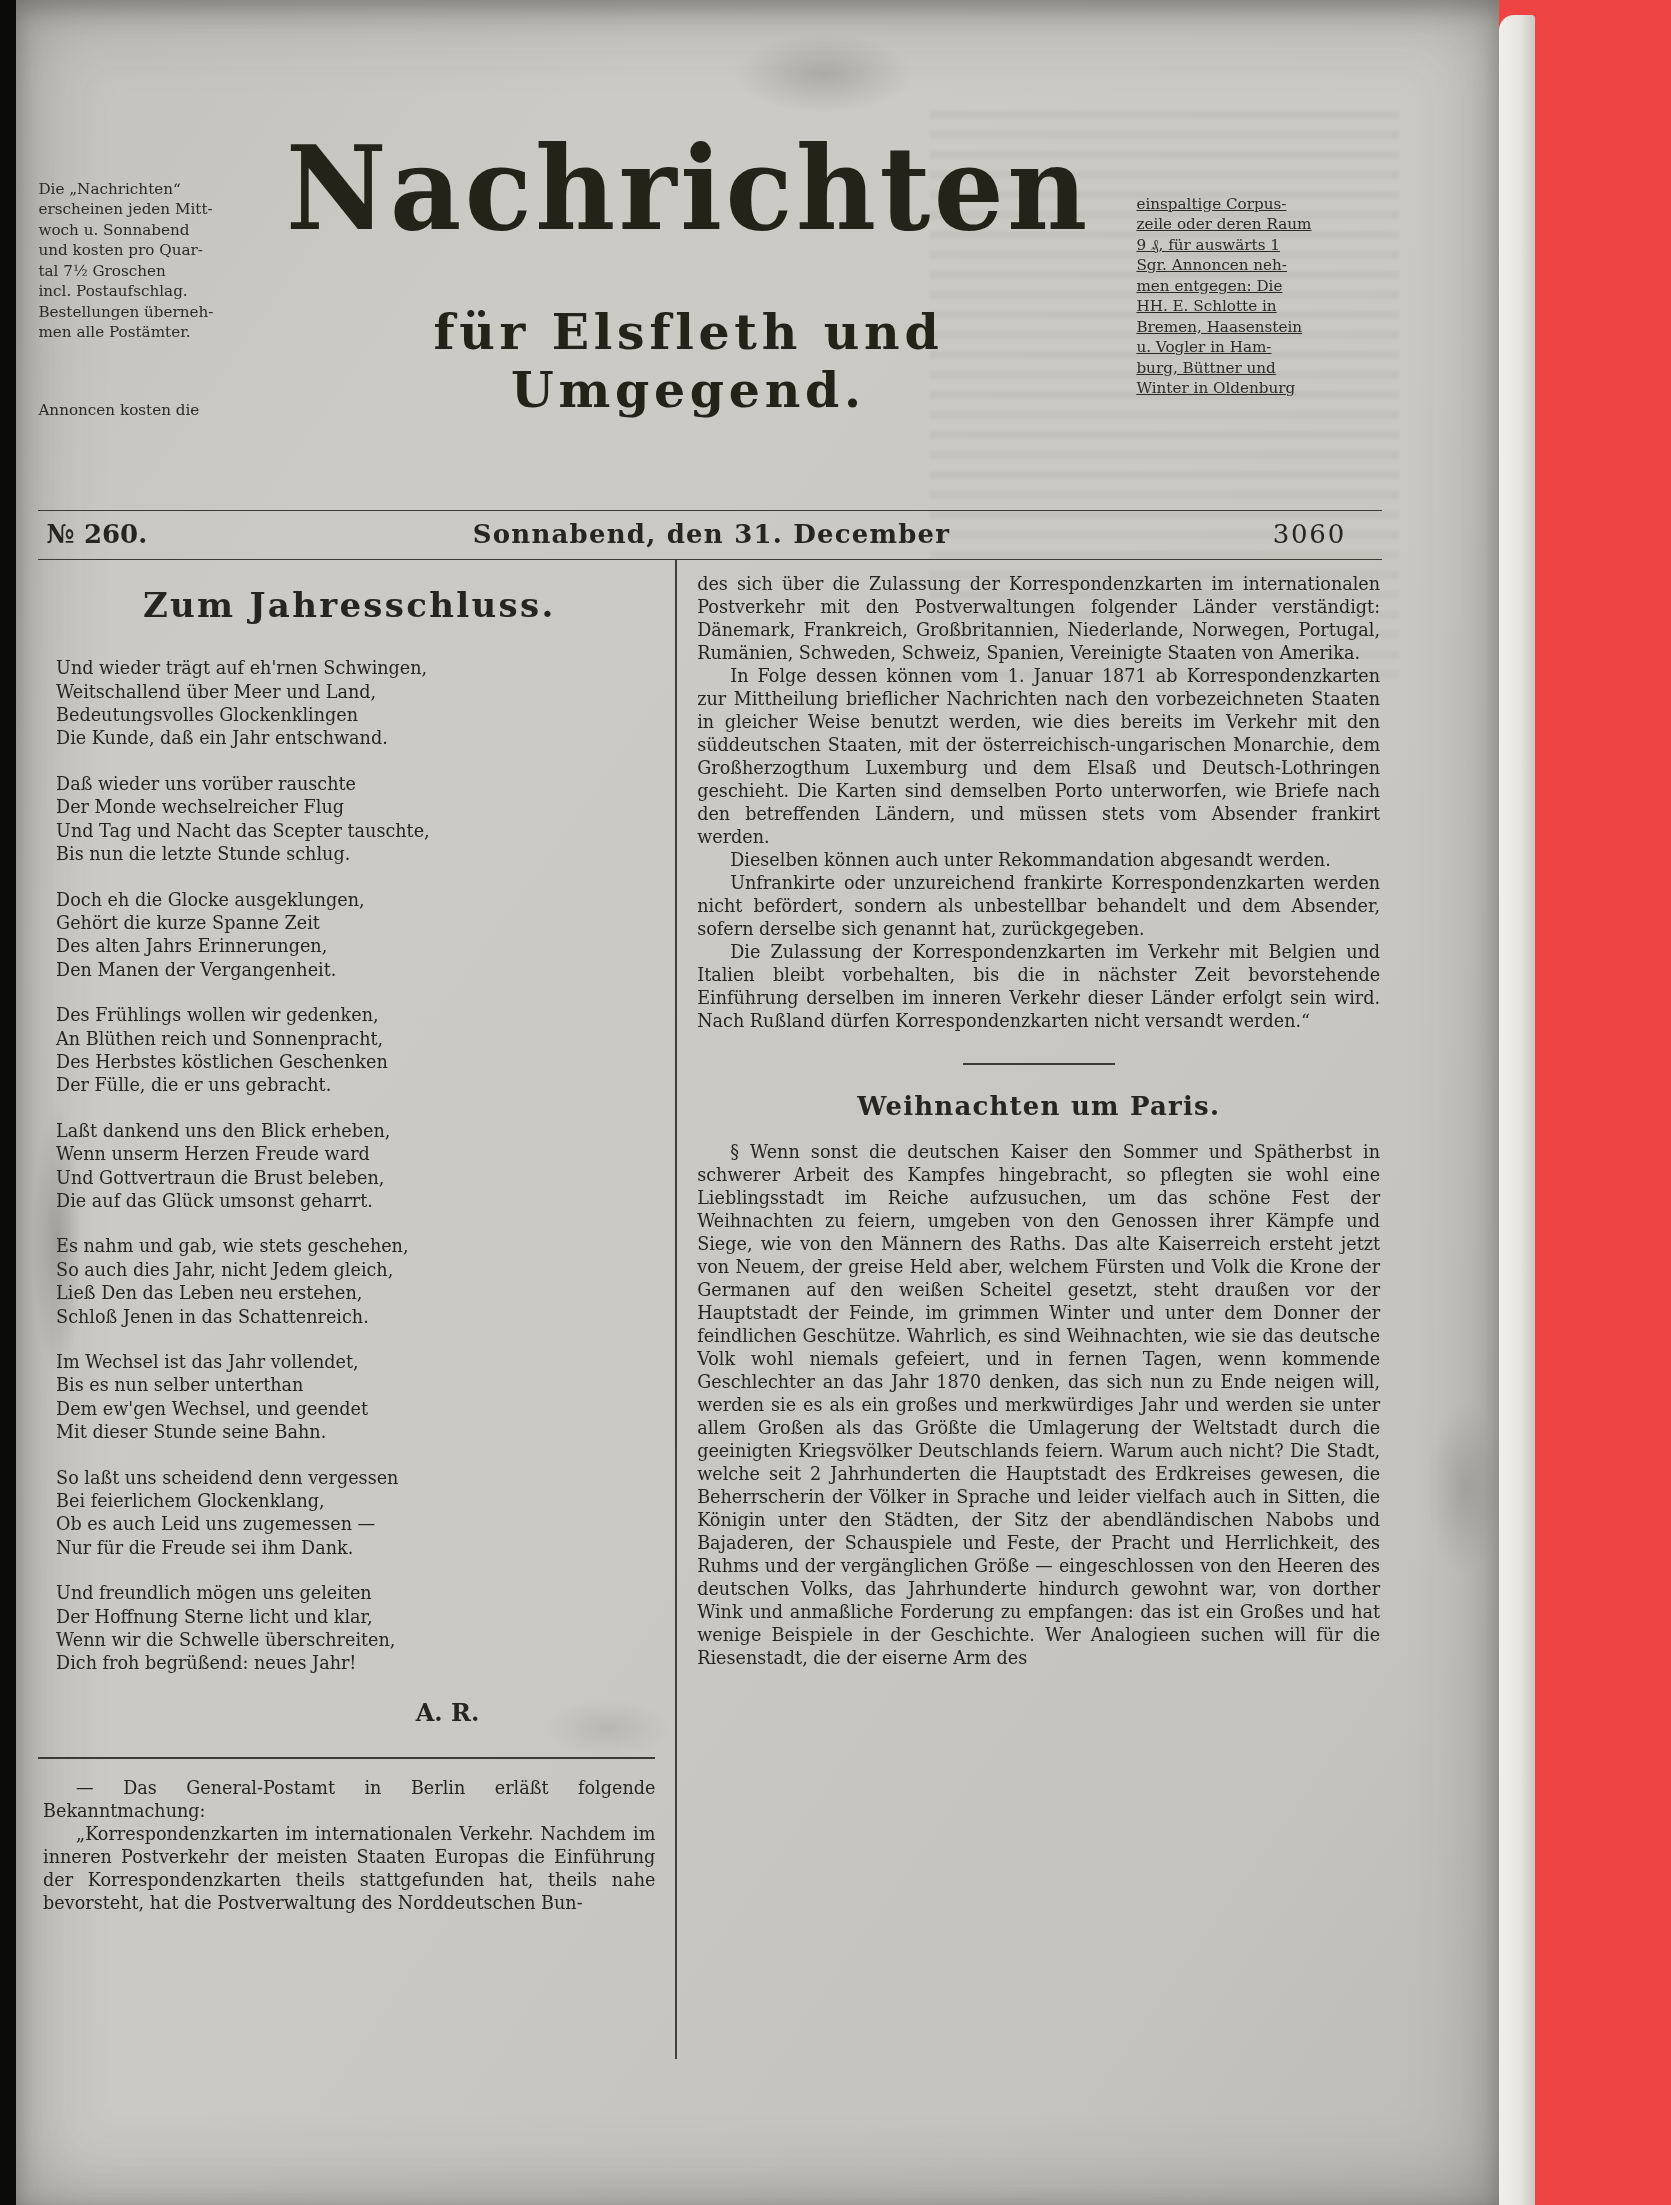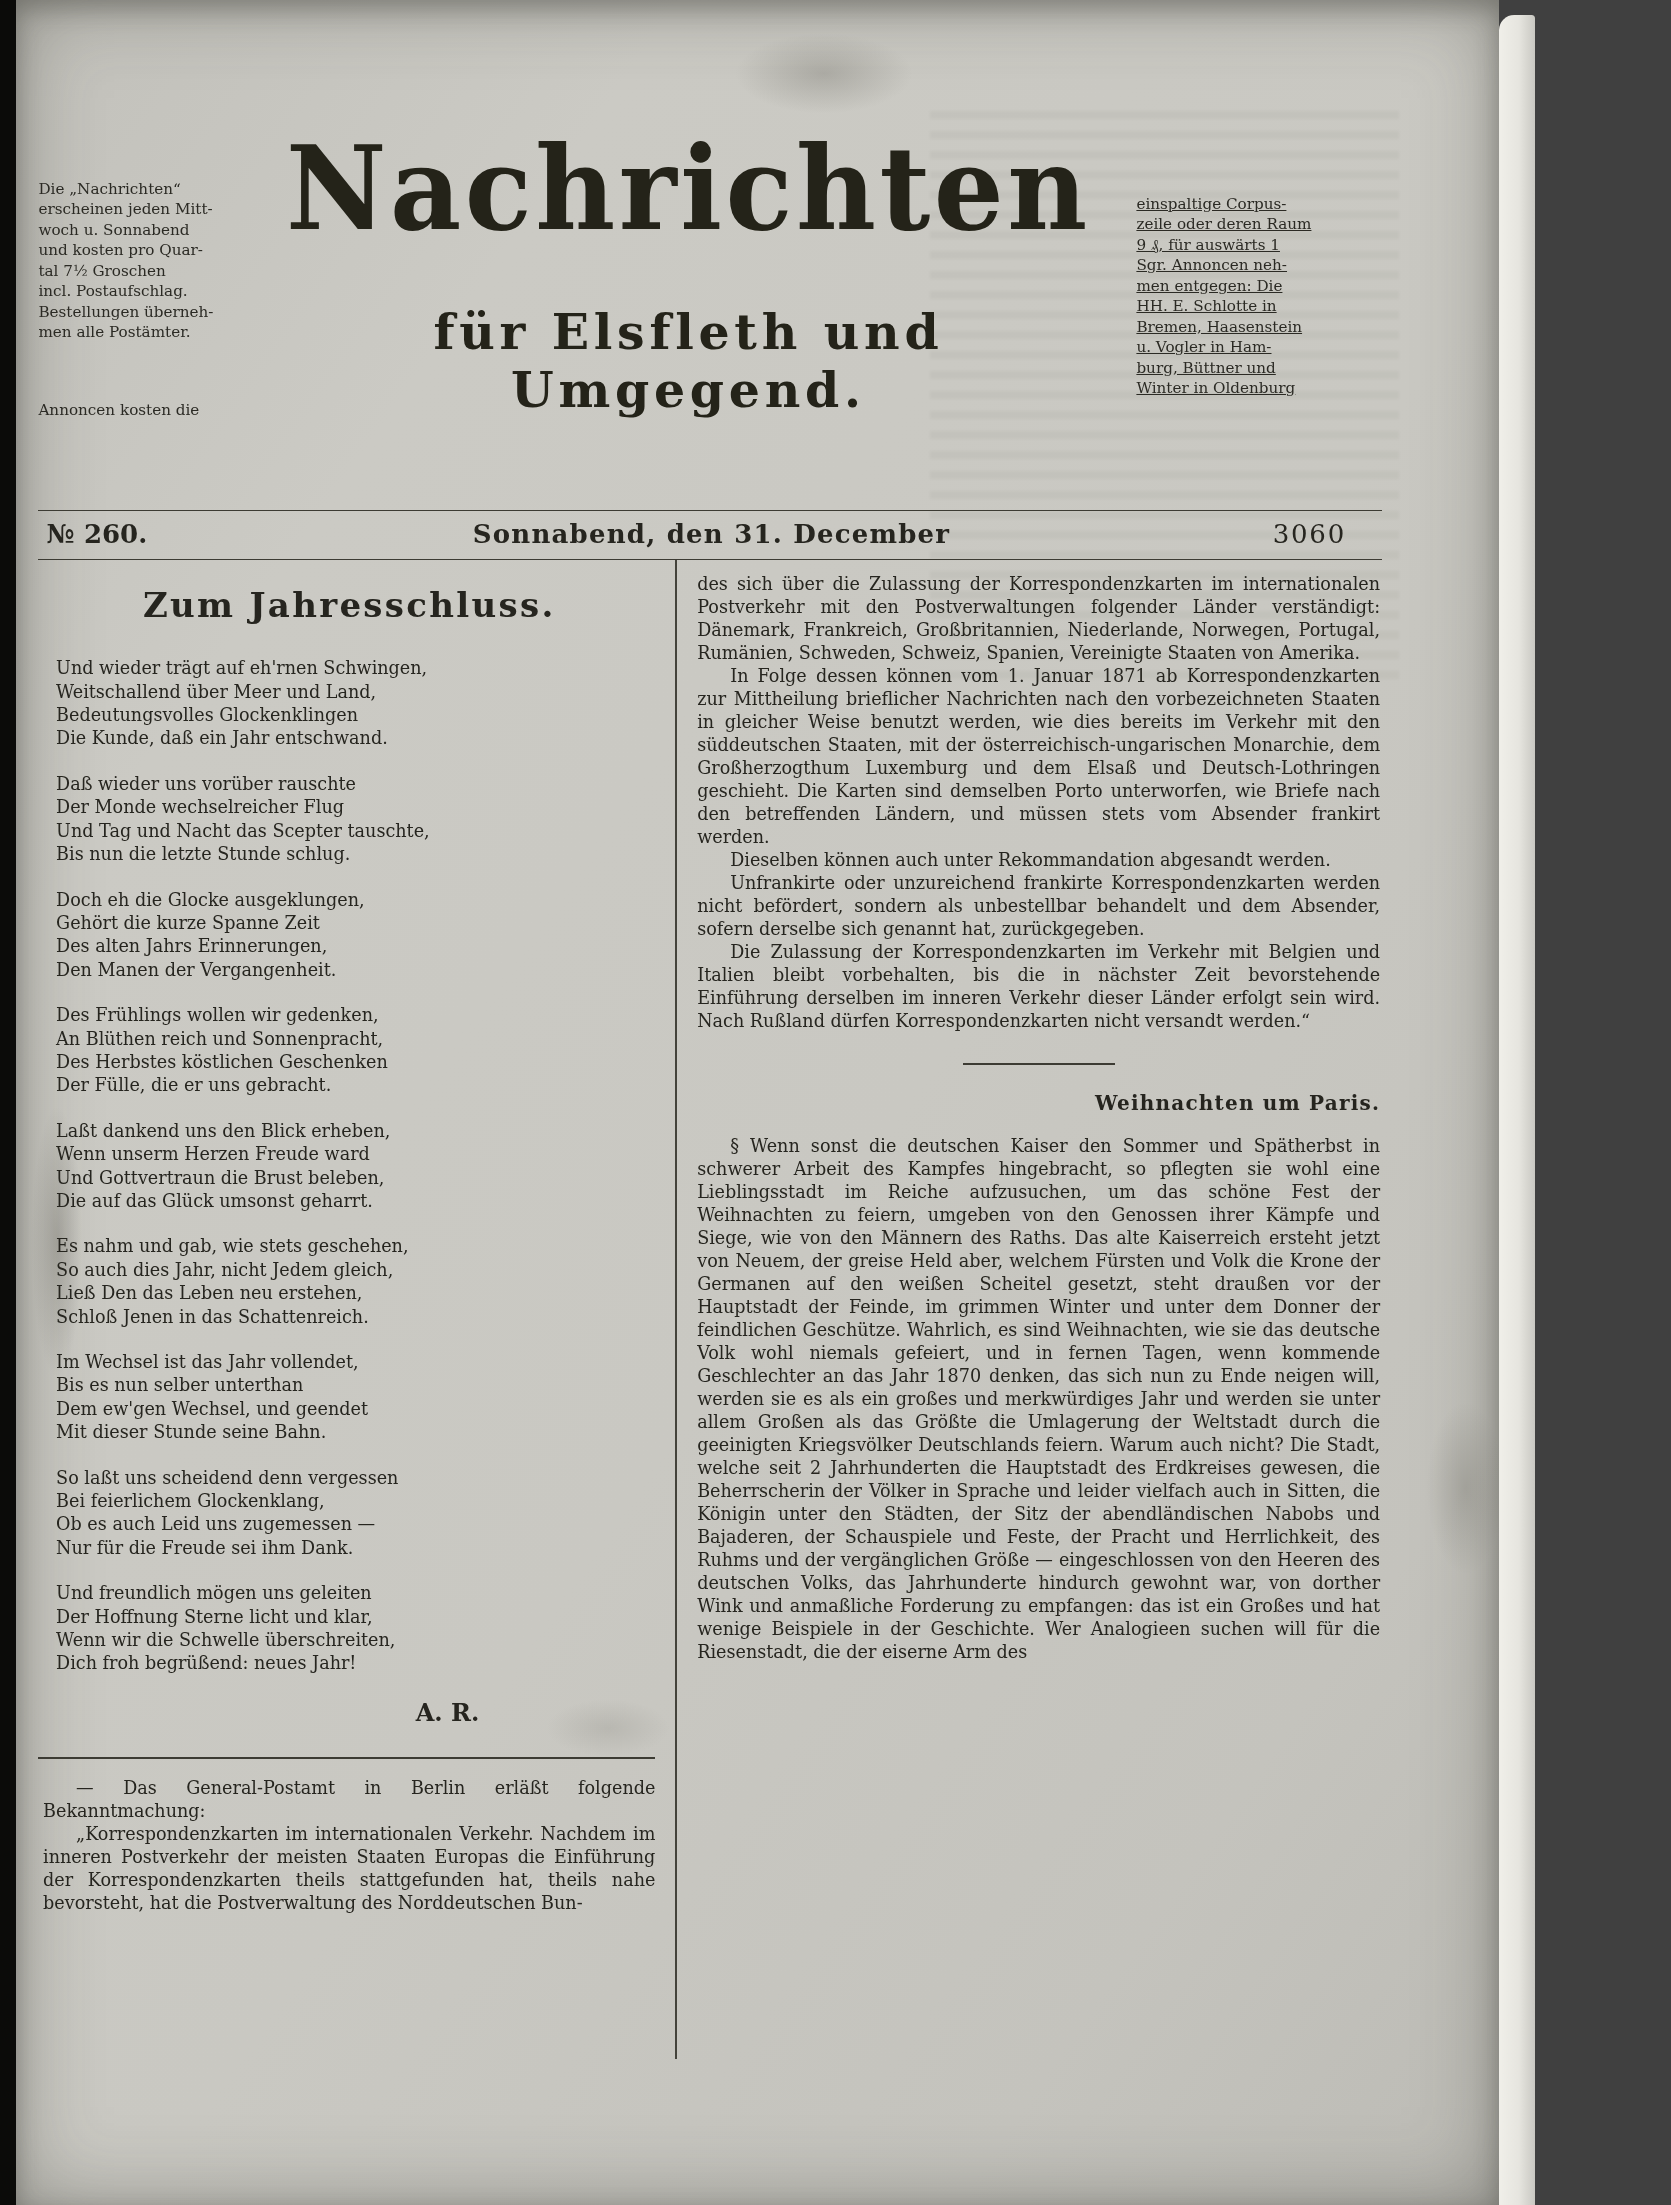--- a/index.html
+++ b/index.html
@@ -1,17 +1,17 @@
 <!DOCTYPE html>
 <html style="font-size:9.4px"><head>
 <meta charset="utf-8">
 <style>
   * { margin:0; padding:0; box-sizing:border-box; }
   body { font-family:"DejaVu Serif", serif; }
-  .canvas { position:relative; width:1672px; height:2205px; background:#404040; overflow:hidden; }
+  .canvas { position:relative; width:1672px; height:2205px; background:#ef4444; overflow:hidden; }
 
   
   .edge-left { position:absolute; left:0; top:0; width:16.4px; height:100%; background:#0b0b09; }
   .page-edge { position:absolute; left:1499px; top:15.2px; width:36px; height:2190px;
                background:linear-gradient(90deg,#f0efe9 0%, #e6e5df 55%, #c9c8c2 100%);
                border-radius:15.2px 3.5px 0 0; }
 
   
   .sheet { position:absolute; left:16.4px; top:0; width:1483px; height:2205px;
            background:linear-gradient(125deg,#c2c1bb 0%, #cbcac4 22%, #c9c8c2 55%, #c4c3bd 82%, #bcbbb5 100%);
@@ -59,21 +59,21 @@
 
   .headline { font-size:34px; font-weight:bold; letter-spacing:2.3px; text-align:center; margin:10.5px 0 32px 0; }
   .poem { margin-left:13px; font-size:17.6px; }
   .stanza { white-space:pre-line; line-height:23.4px; margin-bottom:22px; }
   .signature { font-size:24px; font-weight:bold; text-align:right; padding-right:176px; margin-top:3.5px; }
   .rule { height:1.8px; background:#3c3b33; margin:30.5px 0 17.6px -4.7px; }
 
   .para { font-size:17.6px; line-height:23px; text-align:justify; }
   .indent { text-indent:33px; }
   .short-rule { width:152px; height:1.8px; background:#3c3b33; margin:30.5px auto 26px auto; }
-  .section-head { font-size:20px; font-weight:bold; letter-spacing:1.2px; text-align:right; margin-bottom:20px; }
+  .section-head { font-size:26px; font-weight:bold; letter-spacing:1.2px; text-align:center; margin-bottom:20px; }
 </style>
 </head>
 <body>
 
 <div class="canvas">
   <div class="edge-left"></div>
 
   <div class="sheet">
     <div class="ghost"></div>
     <div class="stain stain1"></div>

